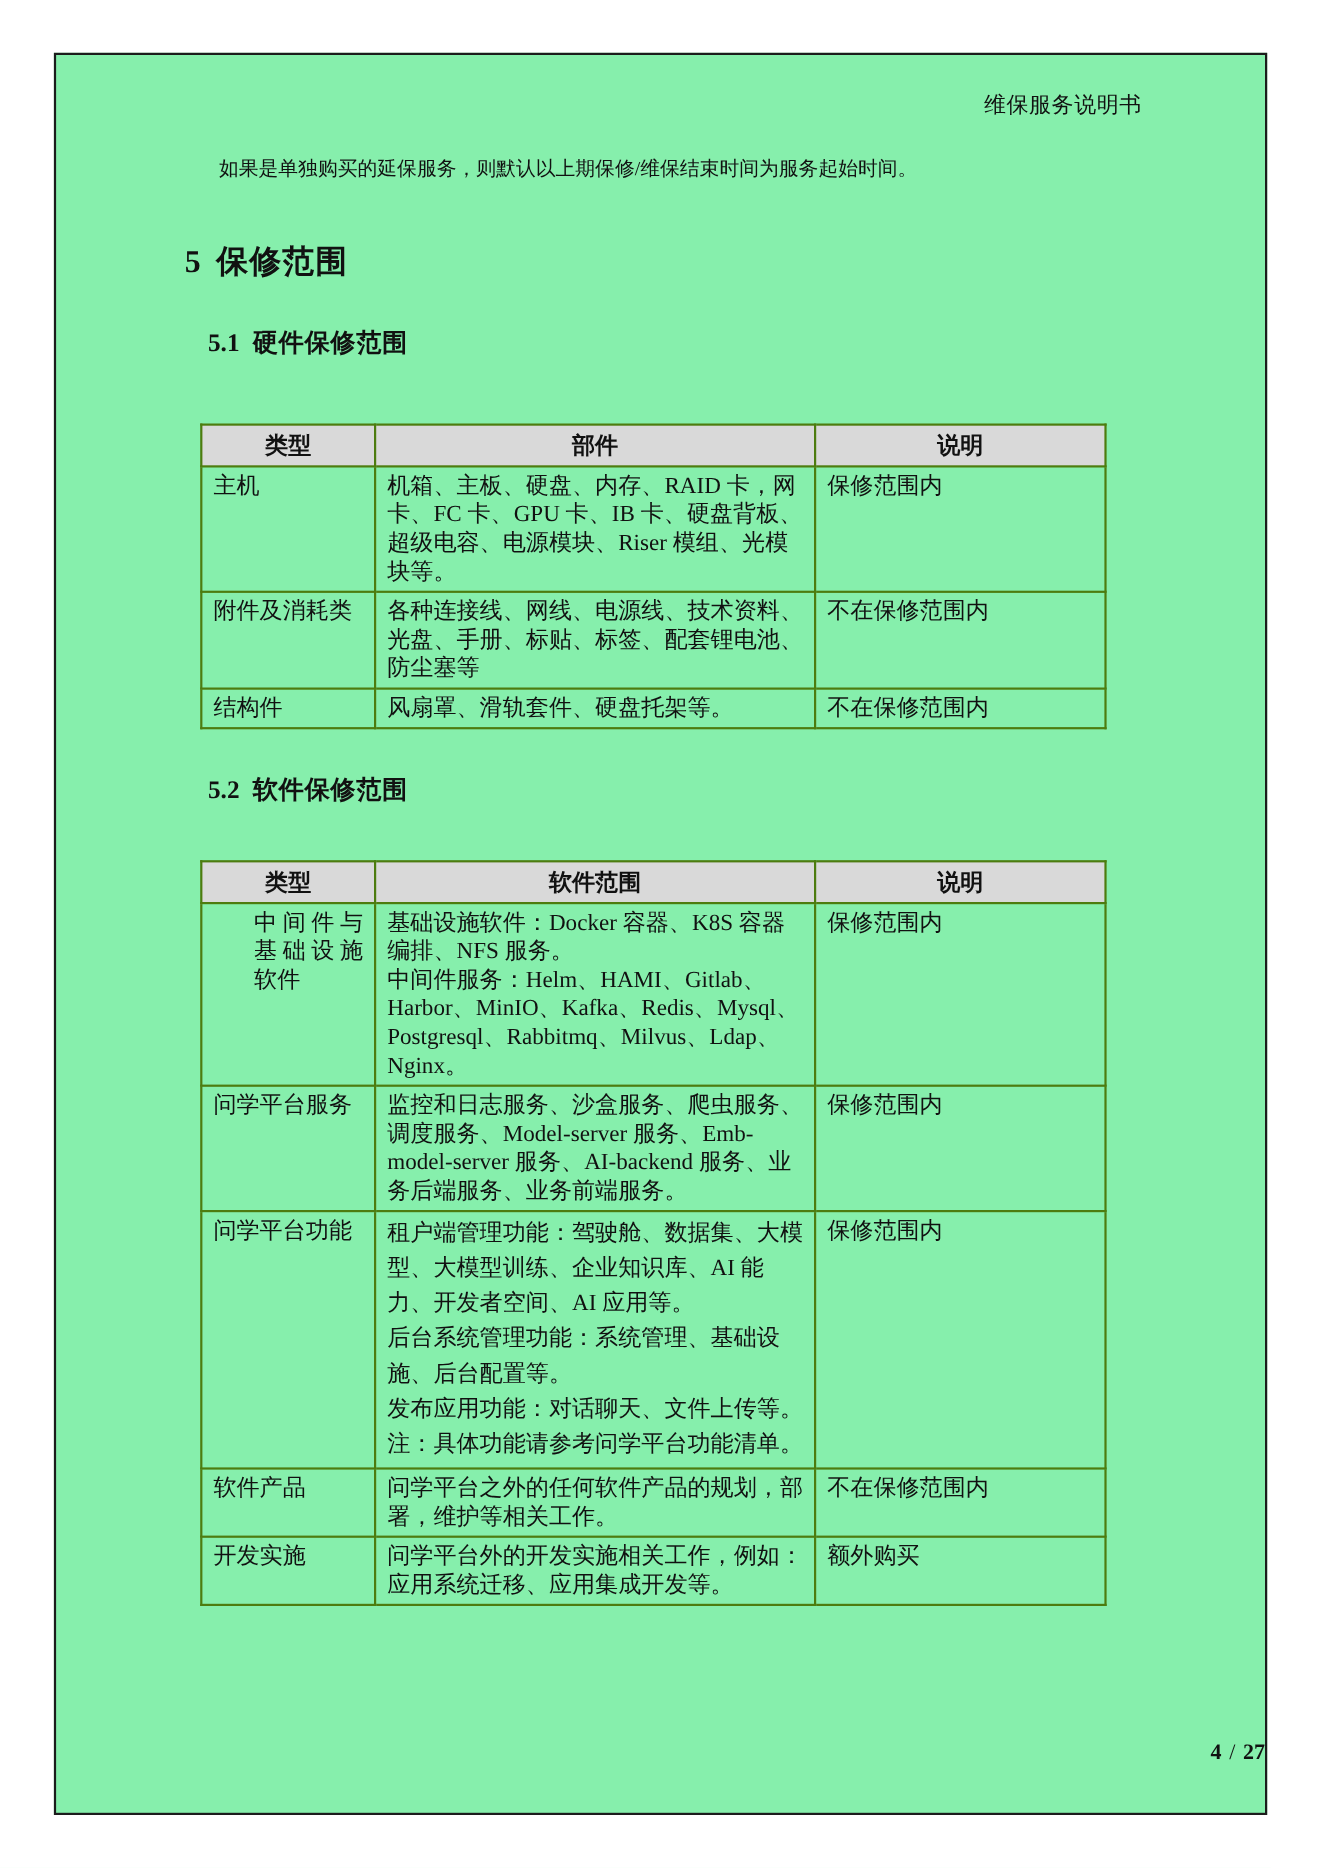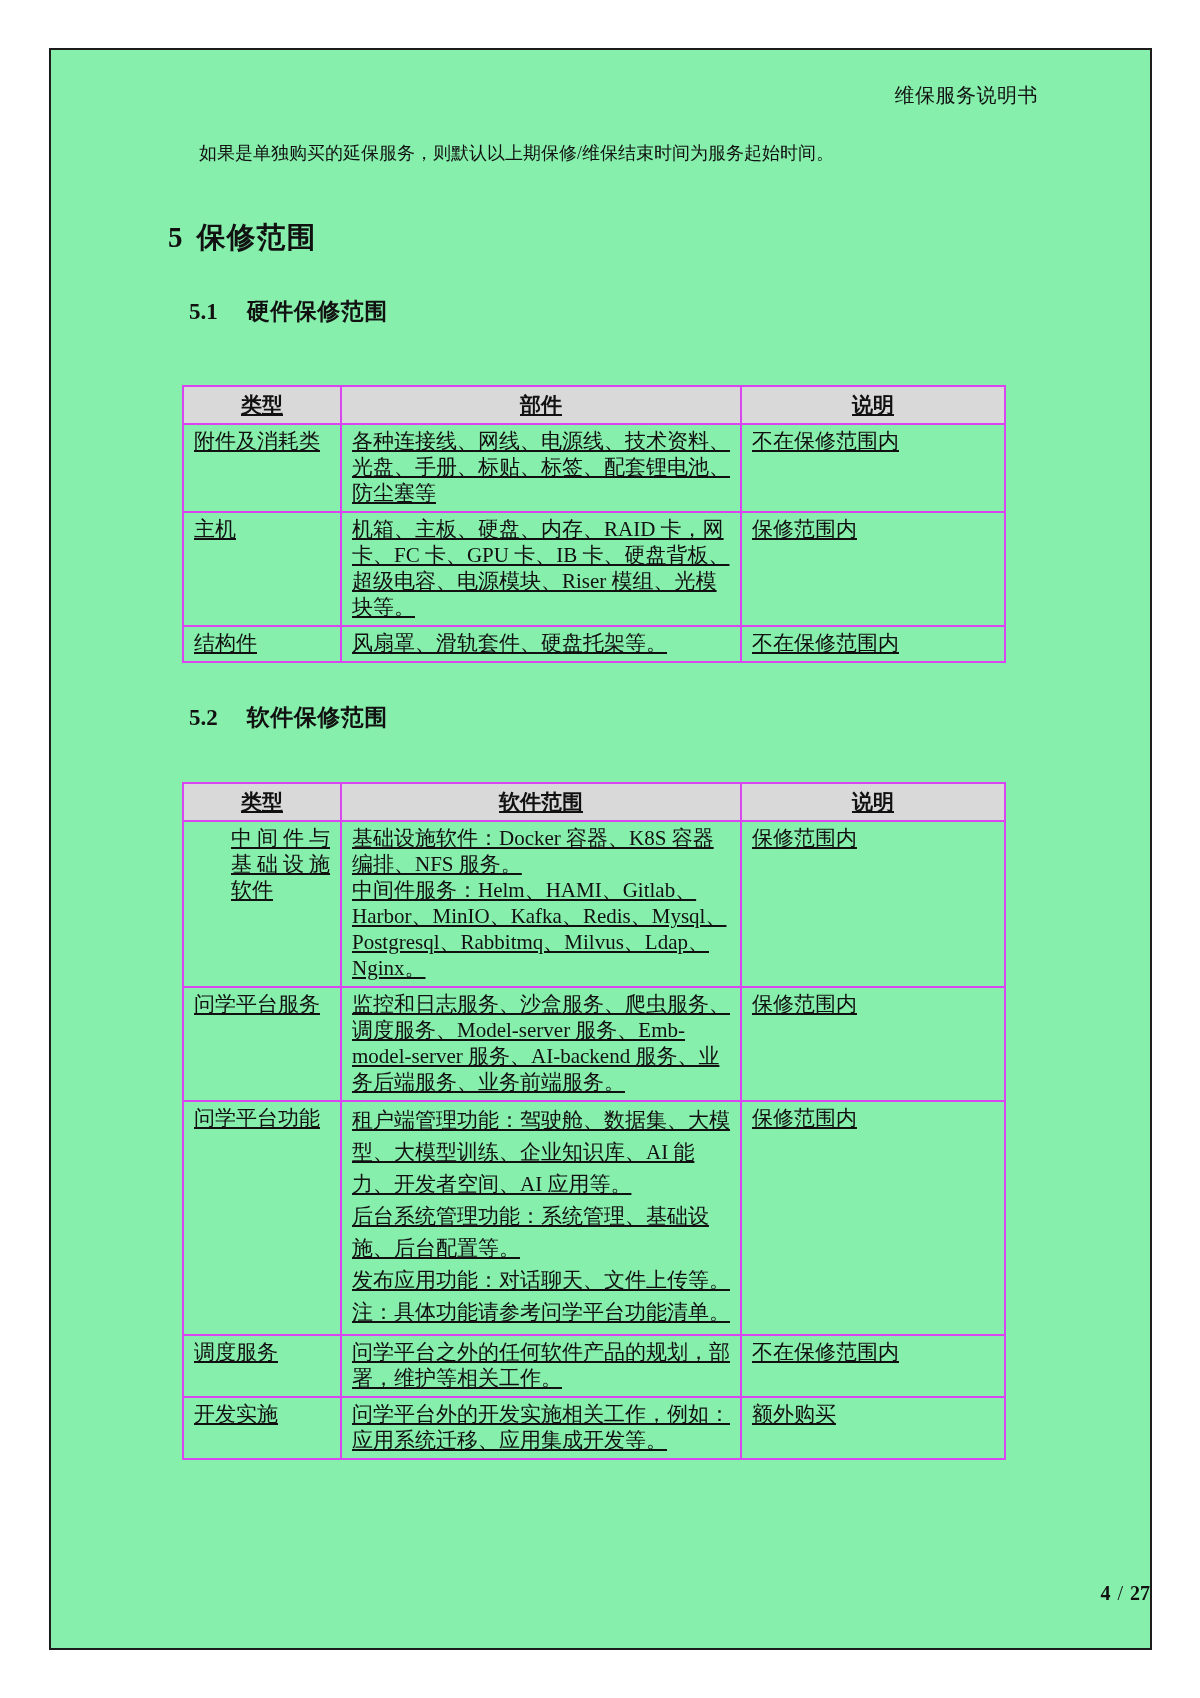--- a/index.html
+++ b/index.html
@@ -27,42 +27,41 @@
   .h1 {
     position:absolute; top:168px; left:117px;
     font-size:29px; font-weight:700; white-space:nowrap;
   }
   .h1 .num { font-family:"Liberation Serif","DejaVu Serif",serif; margin-right:14px; }
   .h1 .lbl { font-family:"Liberation Sans","DejaVu Sans",sans-serif; letter-spacing:1px; }
   .h2 {
     position:absolute; left:138px;
     font-size:23px; font-weight:700; white-space:nowrap;
   }
-  .h2 .num { font-family:"Liberation Serif","DejaVu Serif",serif; font-weight:700; margin-right:29px; }
+  .h2 .num { font-family:"Liberation Serif","DejaVu Serif",serif; font-weight:700; margin-right:12px; }
   .h2 .lbl { font-family:"Liberation Sans","DejaVu Sans",sans-serif; letter-spacing:0.5px; }
   .h2-hw { top:246px; }
   .h2-sw { top:652px; }
   .tbl {
     position:absolute; left:131px;
     width:822px;
     border-collapse:collapse;
     table-layout:fixed;
   }
   .tbl-hw { top:335px; }
   .tbl-sw { top:732px; }
   .tbl col.c1 { width:158px; }
   .tbl col.c2 { width:400px; }
   .tbl col.c3 { width:264px; }
   .tbl th, .tbl td {
-    border:2px solid #d946ef;
+    border:2px solid #4d7c0f;
     font-size:21px;
     vertical-align:top;
     padding:3px 10px 5px 10px;
     line-height:1.24;
-    text-decoration:underline;
   }
   .tbl th {
     background:#d9d9d9;
     text-align:center;
     font-weight:700;
     padding:5px 6px;
     vertical-align:middle;
   }
   .tbl td p { margin:0; }
   .tbl td.justify { text-align:justify; text-justify:inter-character;padding-left:47px; }
@@ -98,32 +97,32 @@
       </colgroup>
     <thead>
       <tr>
         <th>类型</th>
         <th>部件</th>
         <th>说明</th>
       </tr>
     </thead>
     <tbody>
       <tr>
+        <td>主机</td>
+        <td>
+            <p>机箱、主板、硬盘、内存、RAID 卡，网卡、FC 卡、GPU 卡、IB 卡、硬盘背板、超级电容、电源模块、Riser 模组、光模块等。</p>
+          </td>
+        <td>保修范围内</td>
+      </tr>
+      <tr>
         <td>附件及消耗类</td>
         <td>
             <p>各种连接线、网线、电源线、技术资料、光盘、手册、标贴、标签、配套锂电池、防尘塞等</p>
           </td>
         <td>不在保修范围内</td>
-      </tr>
-      <tr>
-        <td>主机</td>
-        <td>
-            <p>机箱、主板、硬盘、内存、RAID 卡，网卡、FC 卡、GPU 卡、IB 卡、硬盘背板、超级电容、电源模块、Riser 模组、光模块等。</p>
-          </td>
-        <td>保修范围内</td>
       </tr>
       <tr>
         <td>结构件</td>
         <td>
             <p>风扇罩、滑轨套件、硬盘托架等。</p>
           </td>
         <td>不在保修范围内</td>
       </tr>
     </tbody>
   </table>
@@ -165,21 +164,21 @@
         <td>问学平台功能</td>
         <td>
           <p>租户端管理功能：驾驶舱、数据集、大模型、大模型训练、企业知识库、AI 能力、开发者空间、AI 应用等。</p>
           <p>后台系统管理功能：系统管理、基础设施、后台配置等。</p>
           <p>发布应用功能：对话聊天、文件上传等。</p>
           <p>注：具体功能请参考问学平台功能清单。</p>
         </td>
         <td>保修范围内</td>
       </tr>
       <tr>
-        <td>调度服务</td>
+        <td>软件产品</td>
         <td>
           <p>问学平台之外的任何软件产品的规划，部署，维护等相关工作。</p>
         </td>
         <td>不在保修范围内</td>
       </tr>
       <tr>
         <td>开发实施</td>
         <td>
           <p>问学平台外的开发实施相关工作，例如：应用系统迁移、应用集成开发等。</p>
         </td>

